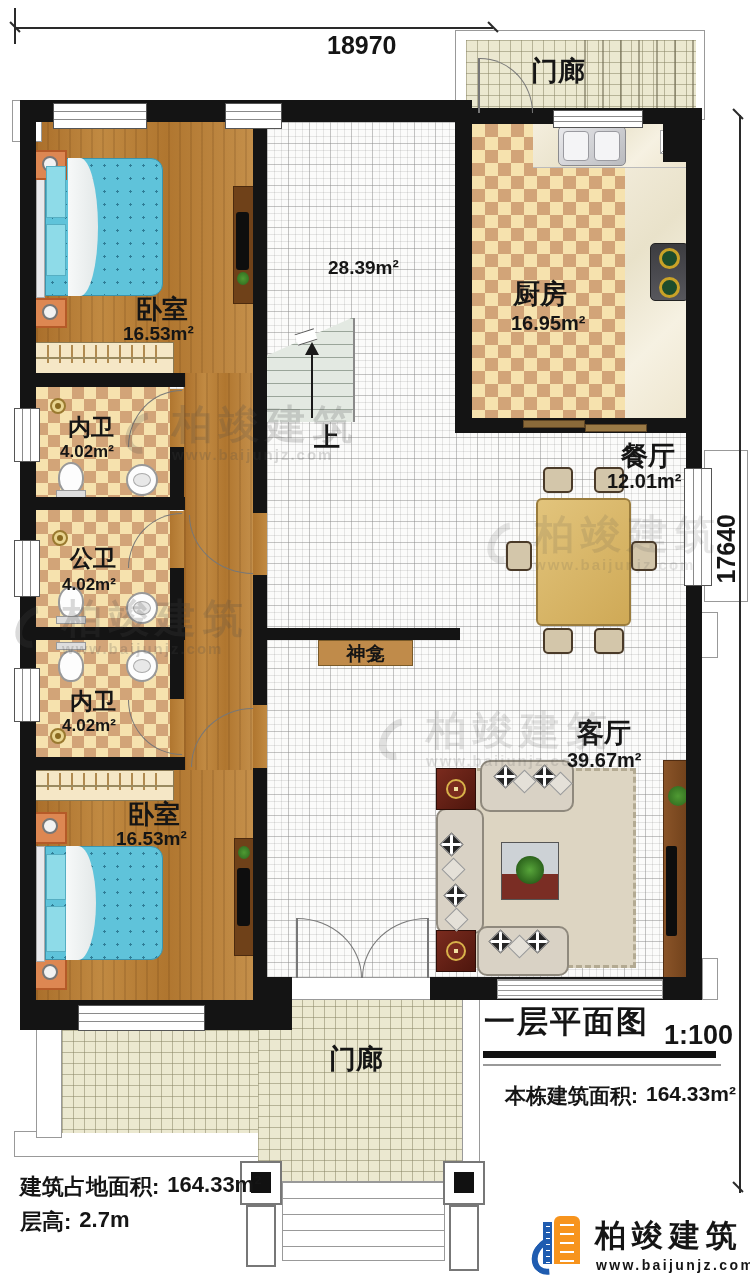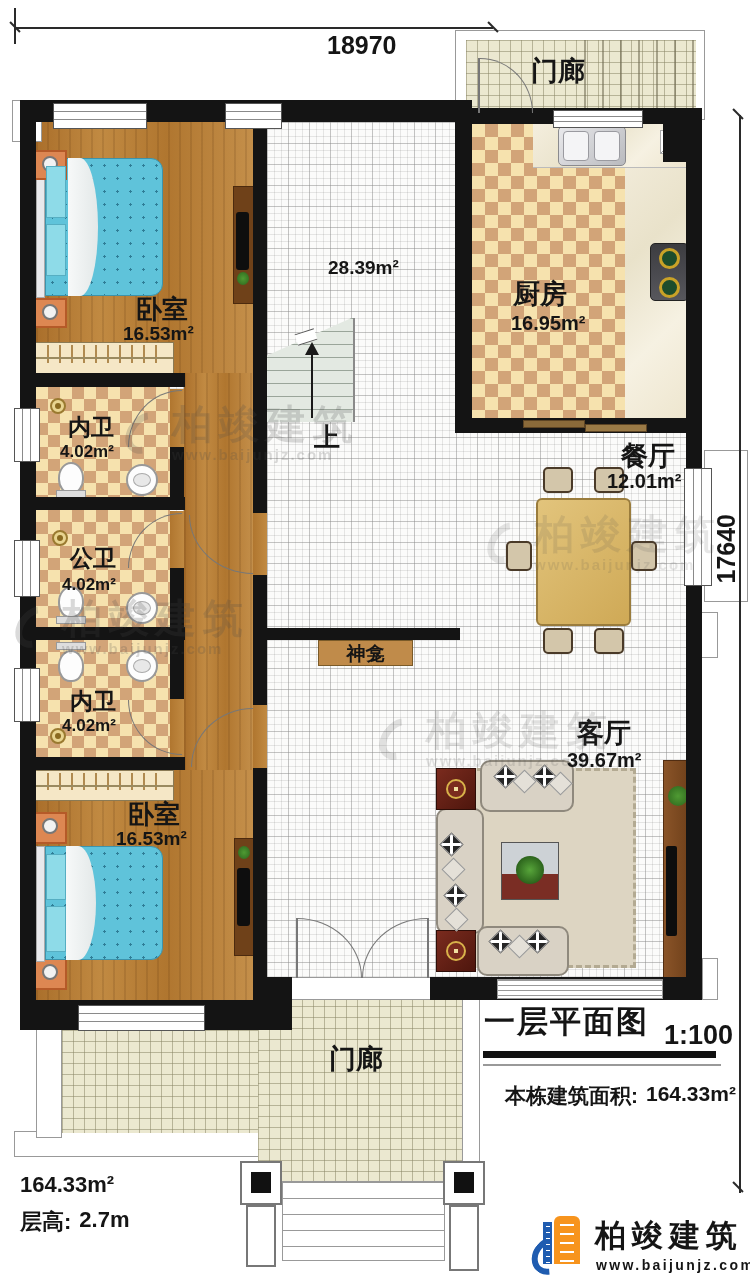--- a/index.html
+++ b/index.html
@@ -295,20 +295,21 @@
   <div class="lab" style="left:484px;top:1006px;font-size:31px;letter-spacing:2px;">一层平面图</div>
   <div class="lab" style="left:664px;top:1022px;font-size:27px;font-weight:700;">1:100</div>
   <div class="abs" style="left:483px;top:1051px;width:233px;height:7px;background:#111;z-index:97;"></div>
   <div class="abs" style="left:483px;top:1064px;width:238px;height:2px;background:#999;z-index:97;"></div>
   <div class="tb-row" style="left:505px;top:1082px;font-size:21px;">
     <span>本栋建筑面积:</span>
     <span>164.33m²</span>
   </div>
 
   <div class="tb-row" style="left:20px;top:1172px;font-size:22px;">
+    <span>建筑占地面积:</span>
     <span>164.33m²</span>
   </div>
   <div class="tb-row" style="left:20px;top:1207px;font-size:22px;">
     <span>层高:</span>
     <span>2.7m</span>
   </div>
 
   <div class="abs" style="left:533px;top:1214px;width:210px;height:62px;z-index:98;">
     <div class="abs" style="left:0;top:22px;width:34px;height:40px;border:6px solid #1f5cb0;border-radius:50%;border-top-color:transparent;border-right-color:transparent;transform:rotate(40deg);box-sizing:border-box;"></div>
     <div class="abs" style="left:10px;top:8px;width:9px;height:42px;background:#1f5cb0;background-image:repeating-linear-gradient(180deg,#fff 0 1.5px,transparent 1.5px 6px);background-size:4px 100%;background-repeat:no-repeat;background-position:2.5px 4px;"></div>

